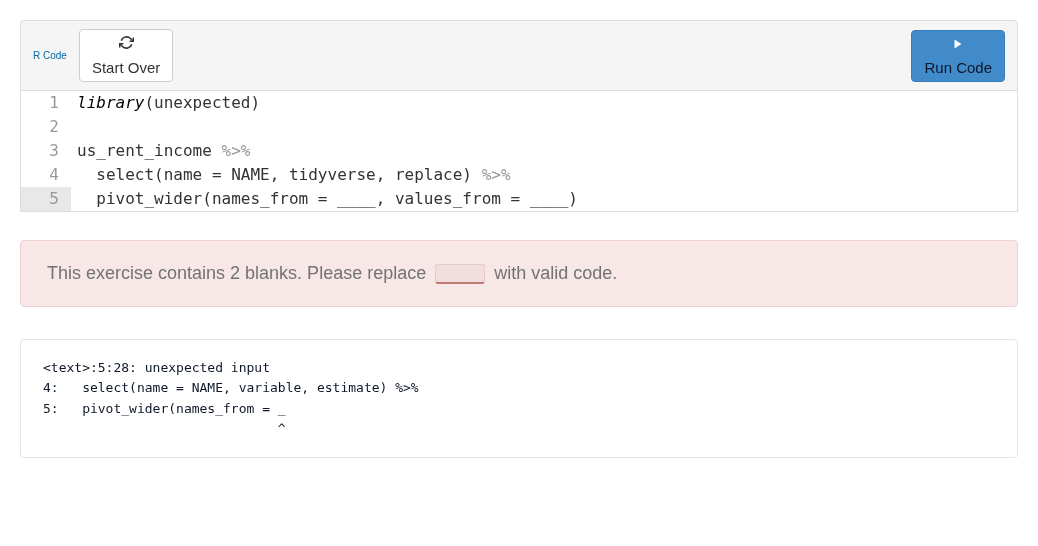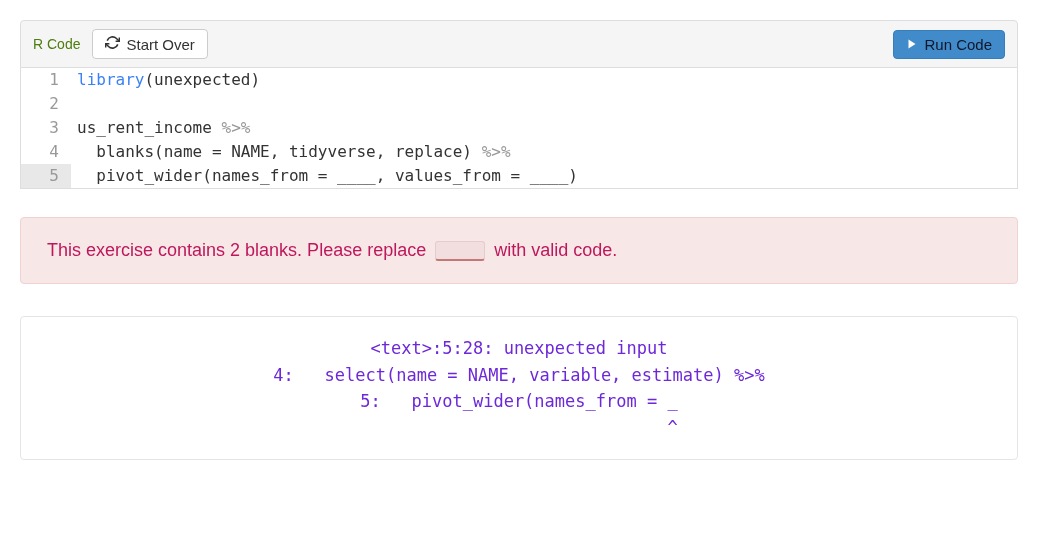--- a/index.html
+++ b/index.html
@@ -24,34 +24,35 @@
       align-items: center;
       justify-content: space-between;
       margin: 20px 20px 0 20px;
     }
     .toolbar-left {
       display: flex;
       align-items: center;
       gap: 12px;
     }
     .toolbar-label {
-      color: #4d7c0f;
-      font-size: 14px;
+      color: #0369a1;
+      font-size: 10px;
     }
     .btn {
       padding: 5px 12px;
       border-radius: 4px;
       font-size: 15px;
       cursor: pointer;
       display: inline-flex;
       align-items: center;
       gap: 6px;
       border: 1px solid #ccc;
       background: #fff;
       color: #333;
+      flex-direction: column;
     }
     .btn-primary {
       background: #428bca;
       border-color: #357ebd;
       color: #0f172a;
     }
     .icon {
       display: inline-block;
     }
     .code-editor {
@@ -76,56 +77,55 @@
       flex-shrink: 0;
     }
     .gutter-active {
       background: #e8e8e8;
     }
     .code-content {
       flex: 1;
       white-space: pre;
       padding-left: 6px;
     }
-    .kw { color: #3b82f6; }
+    .kw { color: #000000; font-style: italic; }
     .punct { color: #333; }
     .ident { color: #333; }
     .pipe { color: #999; }
     .alert-box {
       margin: 28px 20px 0 20px;
       padding: 22px 26px;
       background: #f8e7e7;
       border: 1px solid #f0d2d2;
       border-radius: 4px;
-      color: #be185d;
+      color: #737373;
       font-size: 18px;
     }
     .alert-box .blank-box {
       display: inline-block;
       background: #f2dede;
       border: 1px solid #e4cccb;
       border-radius: 3px;
       border-bottom: 2px solid #c17877;
       width: 50px;
       height: 20px;
       vertical-align: middle;
       margin: 0 4px;
     }
     .output-box {
       margin: 32px 20px 20px 20px;
       padding: 18px 22px;
       border: 1px solid #e5e5e5;
       border-radius: 4px;
       background: #fff;
       font-family: "Menlo", "Monaco", "Consolas", monospace;
-      font-size: 17px;
-      color: #6d28d9;
+      font-size: 13px;
+      color: #0f172a;
       white-space: pre;
       line-height: 1.55;
-      text-align: center;
     }
   </style>
 </head>
 <body>
 
 <div class="container">
 
   <div class="toolbar">
     <div class="toolbar-left">
       <span class="toolbar-label">R Code</span>
@@ -159,21 +159,21 @@
       <div class="code-line">
         <div class="gutter">2</div>
         <div class="code-content">&nbsp;</div>
       </div>
       <div class="code-line">
         <div class="gutter">3</div>
         <div class="code-content"><span class="ident">us_rent_income </span><span class="pipe">%&gt;%</span></div>
       </div>
       <div class="code-line">
         <div class="gutter">4</div>
-        <div class="code-content">  <span class="ident">blanks</span><span class="punct">(</span><span class="ident">name </span><span class="punct">=</span><span class="ident"> NAME</span><span class="punct">,</span><span class="ident"> tidyverse</span><span class="punct">,</span><span class="ident"> replace</span><span class="punct">)</span> <span class="pipe">%&gt;%</span></div>
+        <div class="code-content">  <span class="ident">select</span><span class="punct">(</span><span class="ident">name </span><span class="punct">=</span><span class="ident"> NAME</span><span class="punct">,</span><span class="ident"> tidyverse</span><span class="punct">,</span><span class="ident"> replace</span><span class="punct">)</span> <span class="pipe">%&gt;%</span></div>
       </div>
       <div class="code-line">
         <div class="gutter gutter-active">5</div>
         <div class="code-content">  <span class="ident">pivot_wider</span><span class="punct">(</span><span class="ident">names_from </span><span class="punct">=</span><span class="ident"> ____</span><span class="punct">,</span><span class="ident"> values_from </span><span class="punct">=</span><span class="ident"> ____</span><span class="punct">)</span></div>
       </div>
     </div>
 
   <div class="alert-box">
     <span>This exercise contains 2 blanks. Please replace</span>
     <span class="blank-box"></span>

